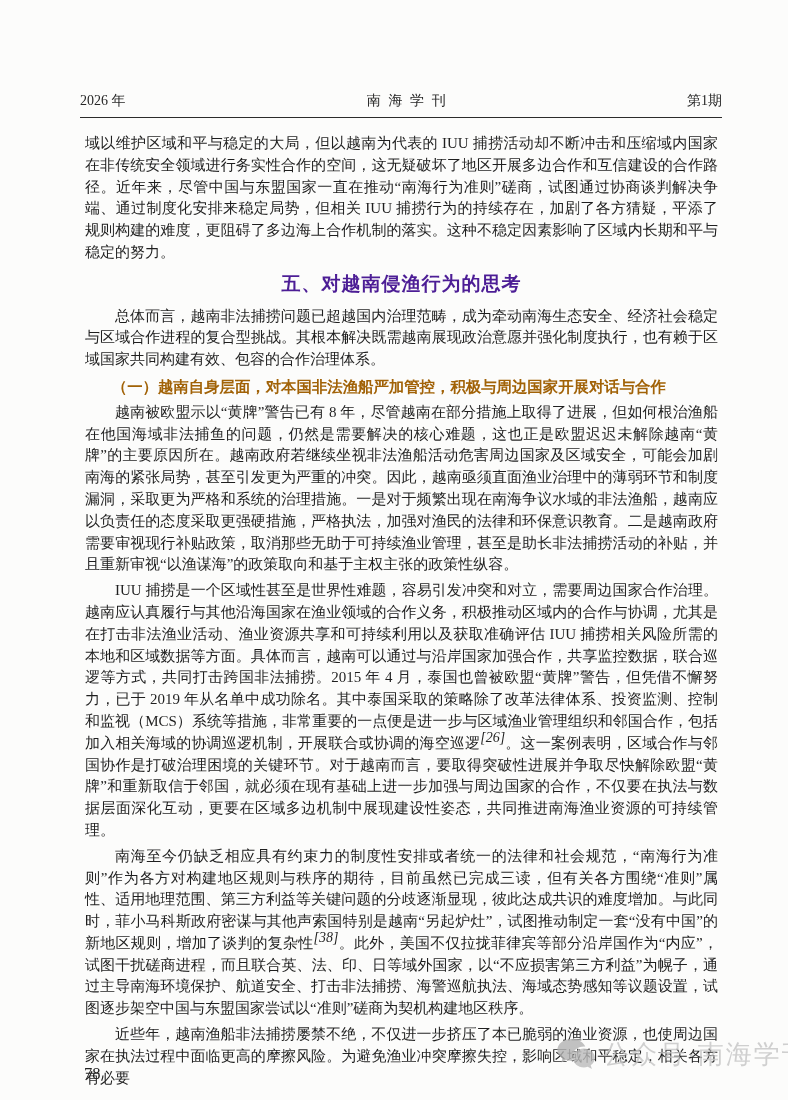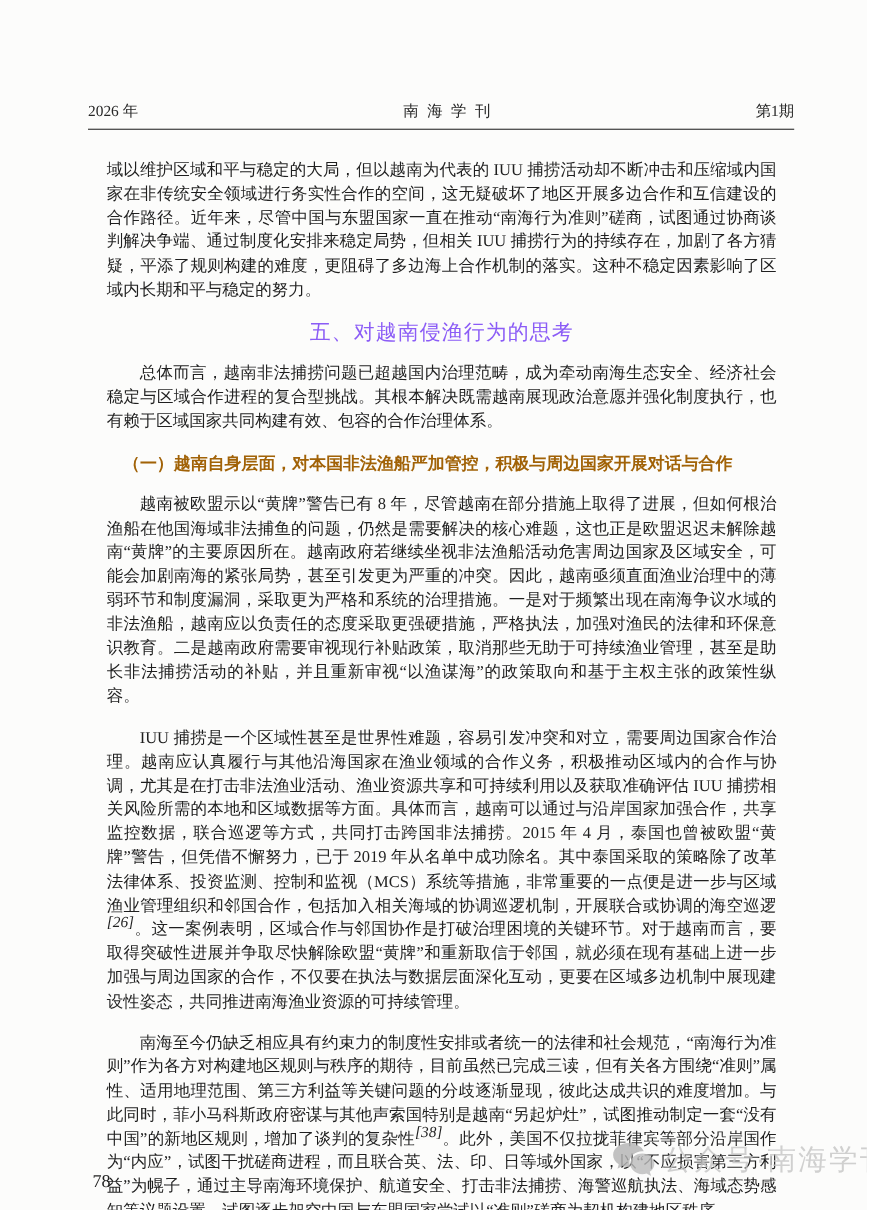--- a/index.html
+++ b/index.html
@@ -42,33 +42,33 @@
     position: absolute;
     top: 129px;
     left: 81px;
     width: 641px;
     font-size: 15px;
     line-height: 21.8px;
     text-align: justify;
     text-justify: inter-ideograph;
   }
   .content p {
-    margin: 16px;
+    margin: 4px;
   }
   .indent {
     text-indent: 2em;
   }
   h1.section {
     font-family: "Liberation Sans", "DejaVu Sans", sans-serif;
     font-size: 19px;
-    font-weight: normal;
+    font-weight: bold;
     text-align: center;
     letter-spacing: 1px;
     margin: 9px 0 11px 0;
-    color: #8b5cf6;
+    color: #4c1d95;
   }
   h2.sub {
     font-family: "Liberation Sans", "DejaVu Sans", sans-serif;
     font-size: 15.4px;
     font-weight: bold;
     text-indent: 2em;
     margin: 5px 0 4px 0;
     color: #a16207;
   }
   sup.cite {

